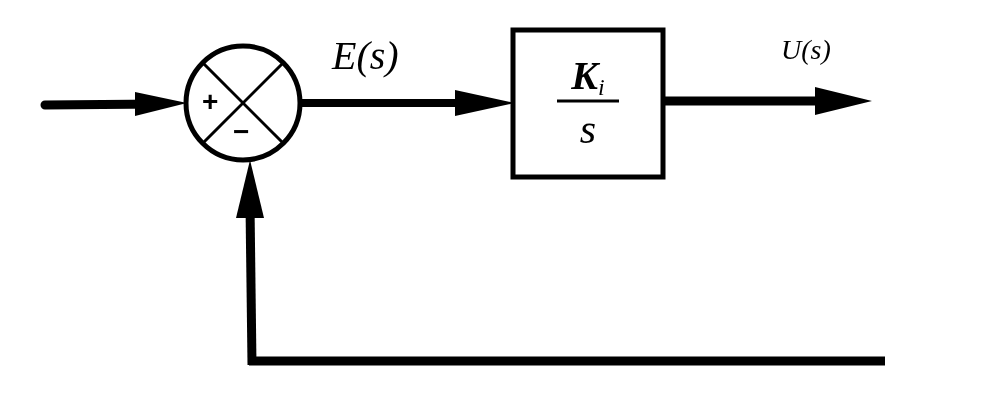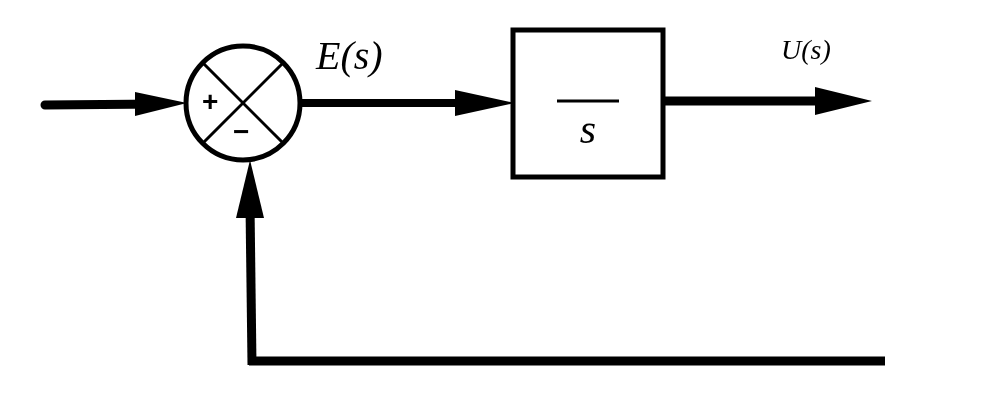--- a/index.html
+++ b/index.html
@@ -6,21 +6,21 @@
     body { width: 1002px; height: 409px; overflow: hidden; position: relative; }
     #diagram { position: absolute; left: 0; top: 0; }
     .label {
       position: absolute;
       font-family: "Liberation Serif", "DejaVu Serif", serif;
       font-style: italic;
       color: #000;
       white-space: nowrap;
       line-height: 1;
     }
-    .label-e { left: 316px; top: 36px; font-size: 40px; }
+    .label-e { left: 332px; top: 36px; font-size: 40px; }
     .label-u { left: 781px; top: 36px; font-size: 28px; }
     .frac {
       position: absolute;
       left: 513px; top: 30px; width: 150px; height: 147px;
       font-family: "Liberation Serif", "DejaVu Serif", serif;
       font-style: italic; color: #000;
     }
     .num { position: absolute; left: 0; width: 150px; text-align: center; top: 26px; font-size: 40px; font-weight: bold; line-height: 1; }
     .num sub { font-size: 24px; font-weight: normal; vertical-align: -6px; }
     .den { position: absolute; left: 0; width: 150px; text-align: center; top: 78px; font-size: 42px; line-height: 1; }
@@ -70,14 +70,15 @@
   </g>
 </svg>
 
 <span class="sign sign-plus">+</span>
 <span class="sign sign-minus">−</span>
 
 <span class="label label-e">E(s)</span>
 <span class="label label-u">U(s)</span>
 
 <div class="frac">
+  <div class="num"><span>K</span><sub>i</sub></div>
   <div class="den">s</div>
 </div>
 
 </body></html>

